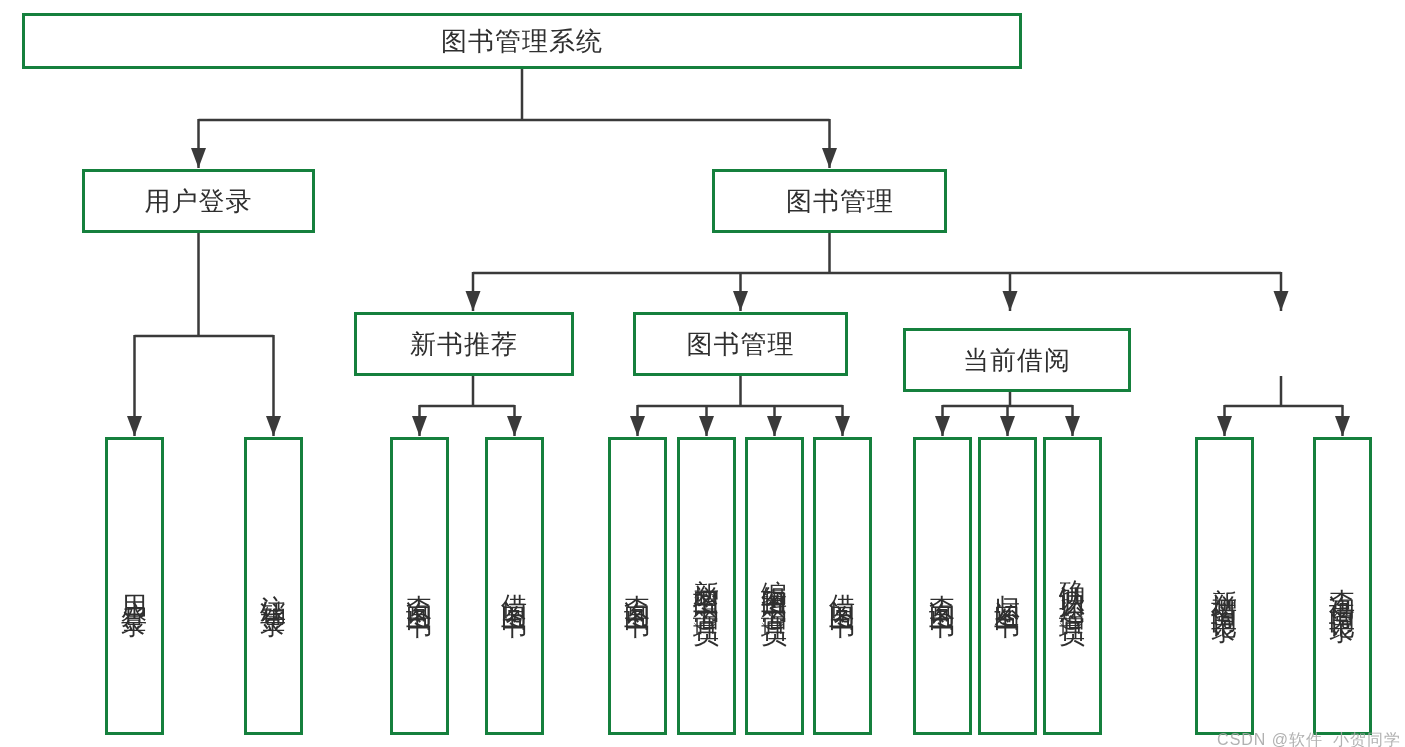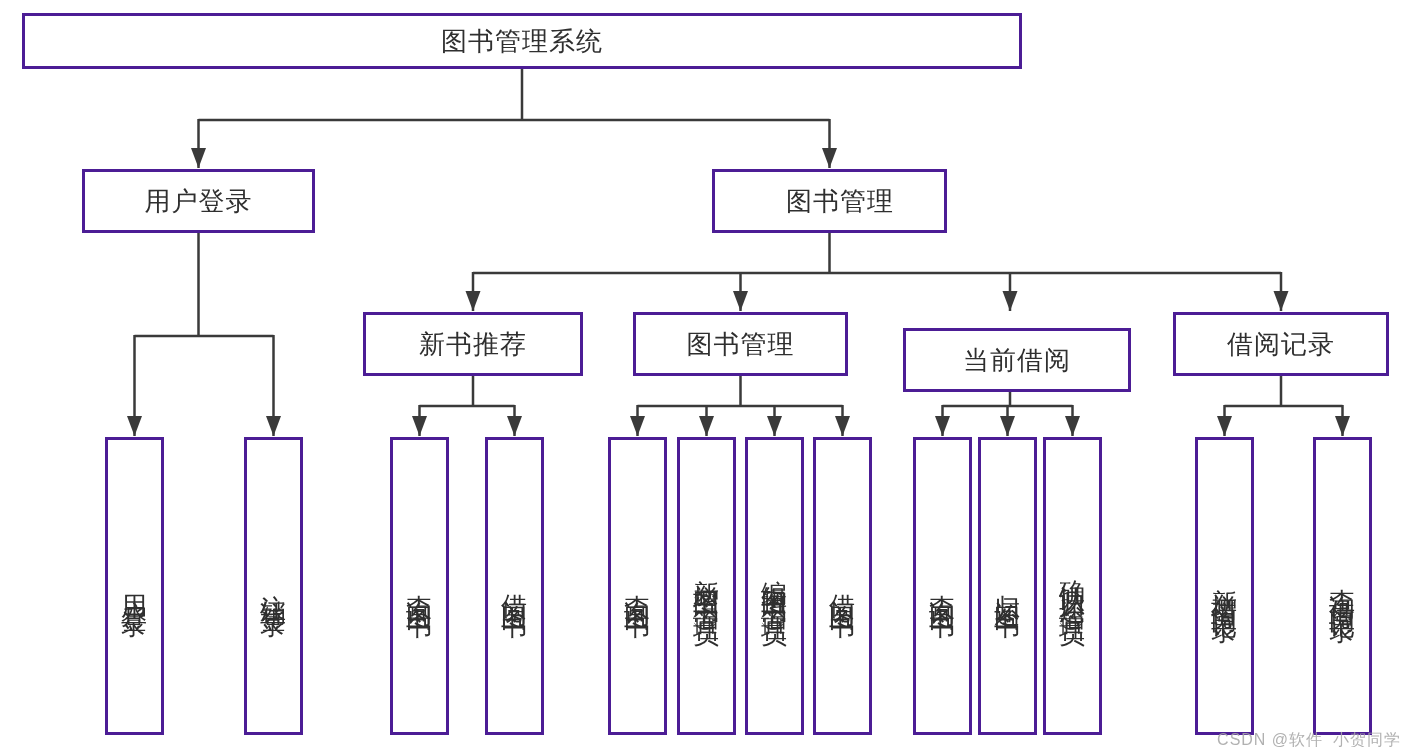--- a/index.html
+++ b/index.html
@@ -15,21 +15,21 @@
   .connectors {
     position: absolute;
     left: 0; top: 0;
     width: 1405px; height: 747px;
     z-index: 0;
   }
   .node {
     position: absolute;
     box-sizing: border-box;
     background: #ffffff;
-    border: 3px solid #4c1d95;
+    border: 3px solid #15803d;
     display: flex;
     align-items: center;
     justify-content: center;
     z-index: 1;
   }
   .hbox {
     font-size: 26px;
     letter-spacing: 1px;
     white-space: nowrap;
   }
@@ -105,31 +105,28 @@
     <span>图书管理系统</span>
   </div>
 
   <div class="node hbox" style="left:82px; top:169px; width:233px; height:64px;">
     <span>用户登录</span>
   </div>
   <div class="node hbox" style="left:712px; top:169px; width:235px; height:64px;padding-left:21px;">
     <span>图书管理</span>
   </div>
 
-  <div class="node hbox" style="left:363px; top:312px; width:220px; height:64px;">
+  <div class="node hbox" style="left:354px; top:312px; width:220px; height:64px;">
     <span>新书推荐</span>
   </div>
   <div class="node hbox" style="left:633px; top:312px; width:215px; height:64px;">
     <span>图书管理</span>
   </div>
   <div class="node hbox" style="left:903px; top:328px; width:228px; height:64px;">
     <span>当前借阅</span>
-  </div>
-  <div class="node hbox" style="left:1173px; top:312px; width:216px; height:64px;">
-    <span>借阅记录</span>
   </div>
 
   <div class="node vbox leaf" style="left:105px;">
     <span class="vtext">用户登录</span>
   </div>
   <div class="node vbox leaf" style="left:244px;">
     <span class="vtext">注销登录</span>
   </div>
 
   <div class="node vbox leaf" style="left:390px;">

